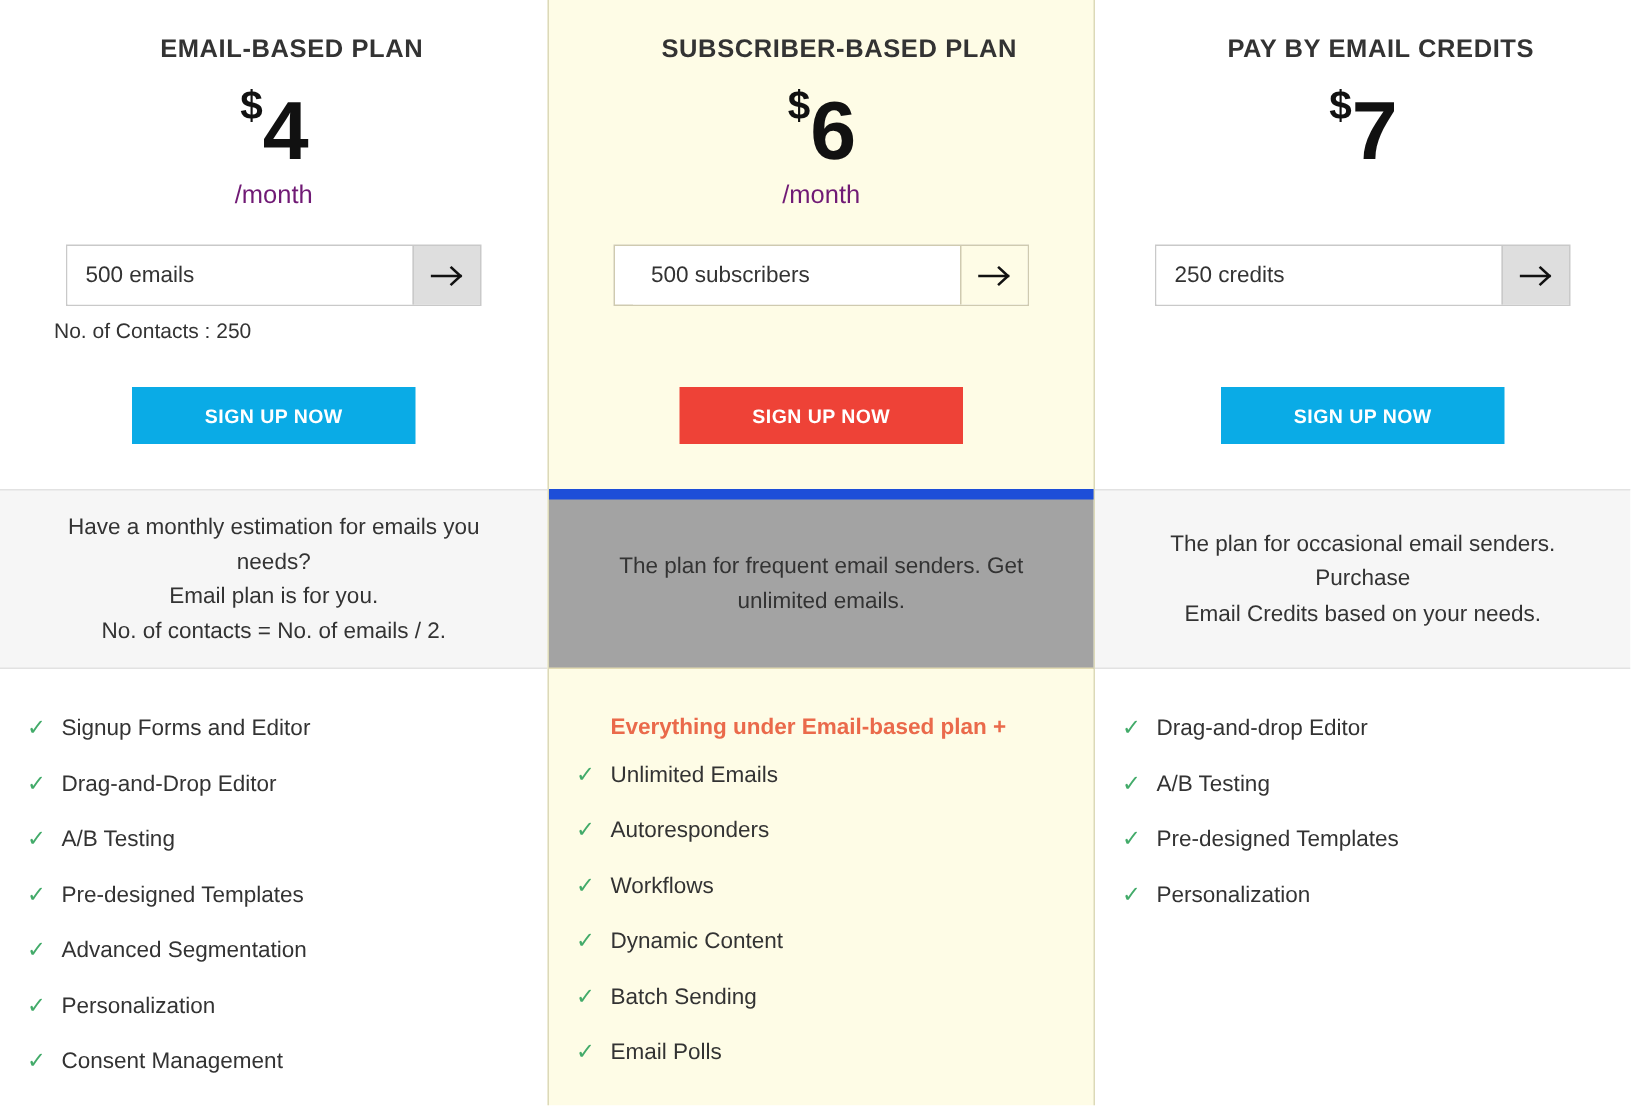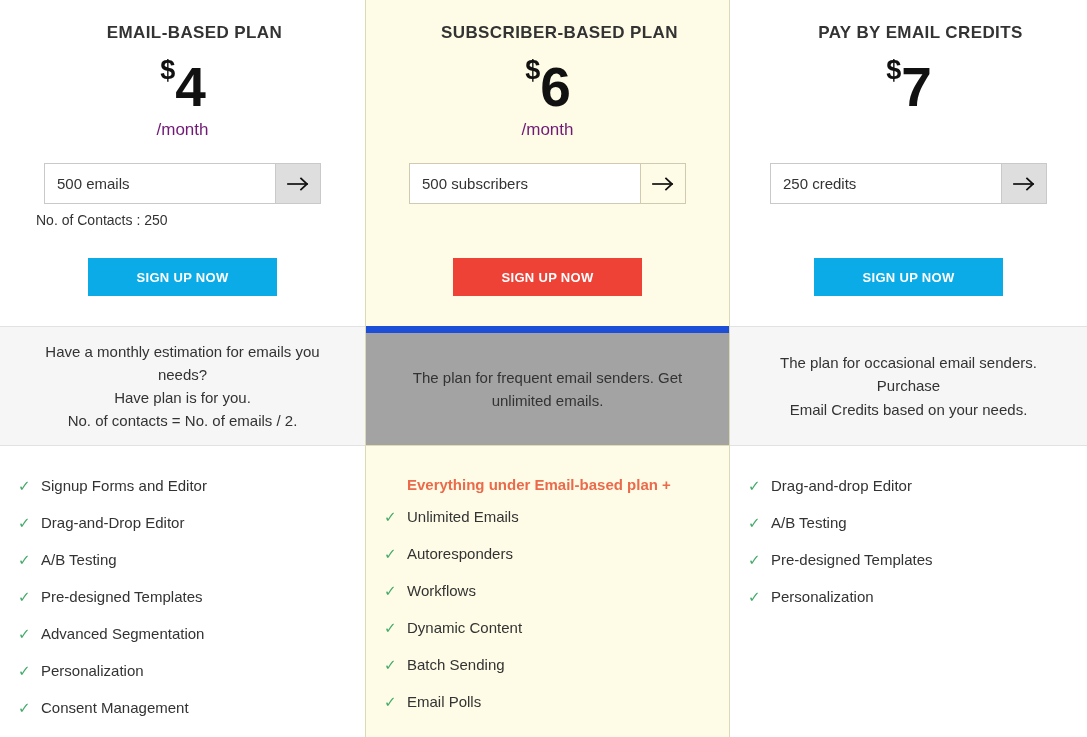--- a/index.html
+++ b/index.html
@@ -96,21 +96,21 @@
 
   
   .input-group {
     display: flex;
     width: 277px;
     height: 41px;
     margin-top: 22px;
     border: 1px solid #c9c9c9;
     background: #ffffff;
   }
-  .plan-col.featured .input-group { border-color: #cfcab0; }
+  .plan-col.featured .input-group { border-color: #cfcab0; padding-left: 12px; }
 
   .qty-input {
     flex: 1 1 auto;
     border: none;
     outline: none;
     background: #ffffff;
     padding: 0 12px;
     font-family: "Liberation Sans", "DejaVu Sans", sans-serif;
     font-size: 15px;
     color: #333333;
@@ -243,21 +243,21 @@
       </div>
 
       <div class="contacts-note">No. of Contacts : 250</div>
 
       <button class="cta-btn" style="background:#0aabe6;">SIGN UP NOW</button>
     </div>
 
     <div class="desc-band">
       <div class="desc-text">
         <span>Have a monthly estimation for emails you needs?</span><br>
-        <span>Have plan is for you.</span><br>
+        <span>Email plan is for you.</span><br>
         <span>No. of contacts = No. of emails / 2.</span>
       </div>
     </div>
 
     <ul class="features">
       <li class="feat-item">
         <span class="check-icon">✓</span>
         <span class="feat-label">Signup Forms and Editor</span>
       </li>
       <li class="feat-item">

